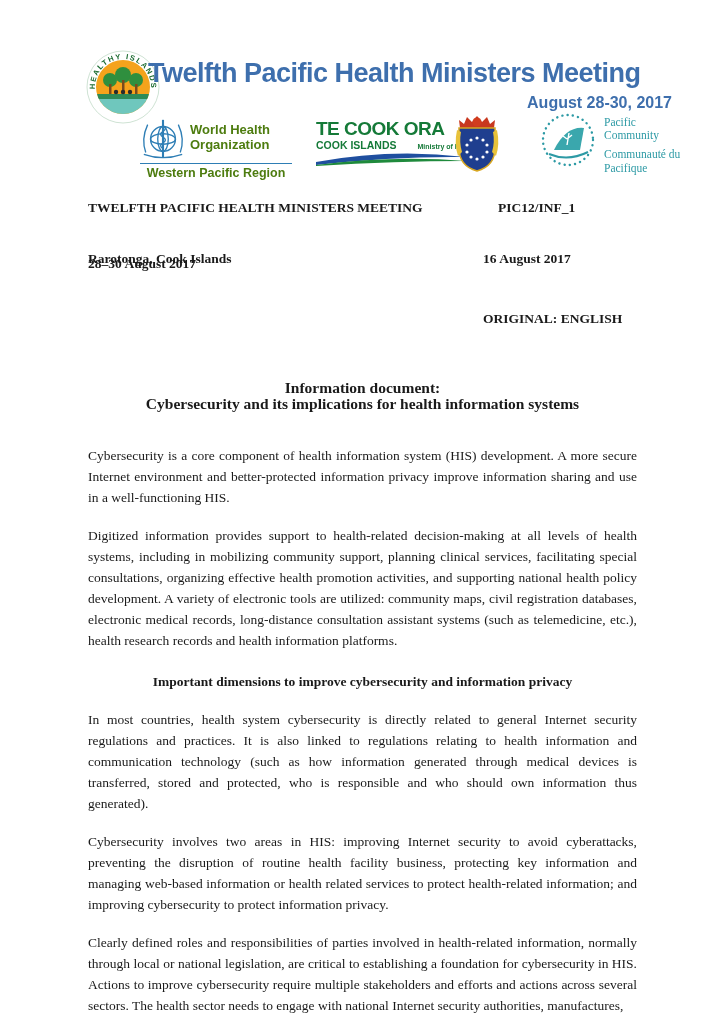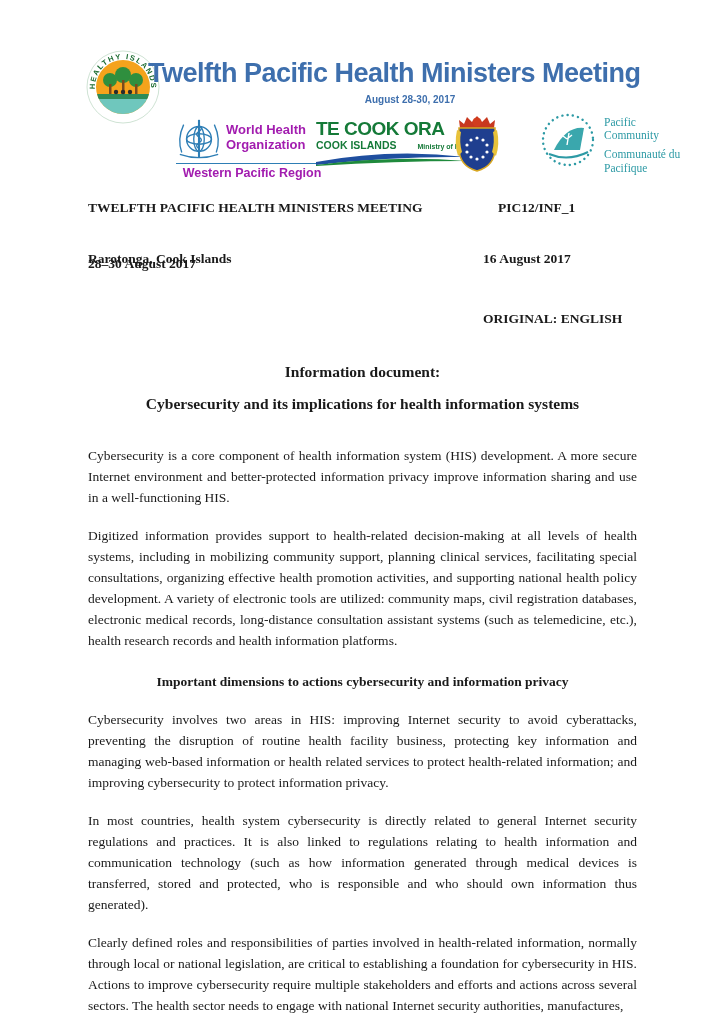--- a/index.html
+++ b/index.html
@@ -8,28 +8,28 @@
     position:relative; width:724px; height:1024px; background:#ffffff;
     font-family:"Liberation Serif", serif; color:#1a1a1a; overflow:hidden;
   }
   
   .banner-title {
     position:absolute; left:148px; top:58px; width:530px;
     font-family:"Liberation Sans", sans-serif; font-weight:bold;
     font-size:27px; letter-spacing:-0.5px; color:#3e6fad; white-space:nowrap;
   }
   .banner-dates {
-    position:absolute; left:148px; top:94px; width:524px; text-align:center;
+    position:absolute; left:148px; top:94px; width:524px; text-align:right;
     font-family:"Liberation Sans", sans-serif; font-weight:bold;
-    font-size:10px; color:#3e6fad;
+    font-size:16px; color:#3e6fad;
   }
   .hi-logo { position:absolute; left:86px; top:50px; width:74px; height:74px; }
   
   .who-logo { position:absolute; left:140px; top:116px; width:152px;
-    font-family:"Liberation Sans", sans-serif; color:#a21caf;margin-left:36px; }
+    font-family:"Liberation Sans", sans-serif; color:#4d7c0f; }
   .who-top { display:flex; align-items:center; gap:4px; }
   .who-name { font-size:13px; font-weight:bold; line-height:1.08; padding-bottom:3px; }
   .who-rule { border-top:1.5px solid #2e7eb5; margin-top:1px; }
   .who-region { font-size:12.5px; font-weight:bold; text-align:center; padding-top:2px; }
   .tmo-logo { position:absolute; left:316px; top:118px; width:178px;
     font-family:"Liberation Sans", sans-serif; color:#157a38; }
   .tmo-text { width:140px; }
   .tmo-title { font-size:19px; font-weight:bold; letter-spacing:-0.5px; white-space:nowrap;
     text-shadow:0 0 1px #ffffff; }
   .tmo-row { display:flex; align-items:baseline; gap:21px; margin-top:-1px; }
@@ -160,25 +160,25 @@
     </div>
   </div>
 
   <div class="dochead" style="left:88px; top:200px;">TWELFTH PACIFIC HEALTH MINISTERS MEETING</div>
   <div class="dochead" style="left:498px; top:200px;">PIC12/INF_1</div>
   <div class="dochead" style="left:88px; top:251px;">Rarotonga, Cook Islands</div>
   <div class="dochead" style="left:483px; top:251px;">16 August 2017</div>
   <div class="dochead" style="left:88px; top:256px;">28–30 August 2017</div>
   <div class="dochead" style="left:483px; top:311px;">ORIGINAL: ENGLISH</div>
 
-  <div class="doc-title" style="top:363px;text-align:center;">Information document:</div>
+  <div class="doc-title" style="top:379px;text-align:center;">Information document:</div>
   <div class="doc-title" style="top:395px;text-align:center;">Cybersecurity and its implications for health information systems</div>
 
   <div class="body-text">
     <p>Cybersecurity is a core component of health information system (HIS) development. A more secure Internet environment and better-protected information privacy improve information sharing and use in a well-functioning HIS.</p>
     <p>Digitized information provides support to health-related decision-making at all levels of health systems, including in mobilizing community support, planning clinical services, facilitating special consultations, organizing effective health promotion activities, and supporting national health policy development. A variety of electronic tools are utilized: community maps, civil registration databases, electronic medical records, long-distance consultation assistant systems (such as telemedicine, etc.), health research records and health information platforms.</p>
-    <div class="body-heading">Important dimensions to actions cybersecurity and information privacy</div>
+    <div class="body-heading">Important dimensions to improve cybersecurity and information privacy</div>
+    <p>In most countries, health system cybersecurity is directly related to general Internet security regulations and practices. It is also linked to regulations relating to health information and communication technology (such as how information generated through medical devices is transferred, stored and protected, who is responsible and who should own information thus generated).</p>
     <p>Cybersecurity involves two areas in HIS: improving Internet security to avoid cyberattacks, preventing the disruption of routine health facility business, protecting key information and managing web-based information or health related services to protect health-related information; and improving cybersecurity to protect information privacy.</p>
-    <p>In most countries, health system cybersecurity is directly related to general Internet security regulations and practices. It is also linked to regulations relating to health information and communication technology (such as how information generated through medical devices is transferred, stored and protected, who is responsible and who should own information thus generated).</p>
     <p>Clearly defined roles and responsibilities of parties involved in health-related information, normally through local or national legislation, are critical to establishing a foundation for cybersecurity in HIS. Actions to improve cybersecurity require multiple stakeholders and efforts and actions across several sectors. The health sector needs to engage with national Internet security authorities, manufactures,</p>
   </div>
 
 </div>
 
 </body></html>

